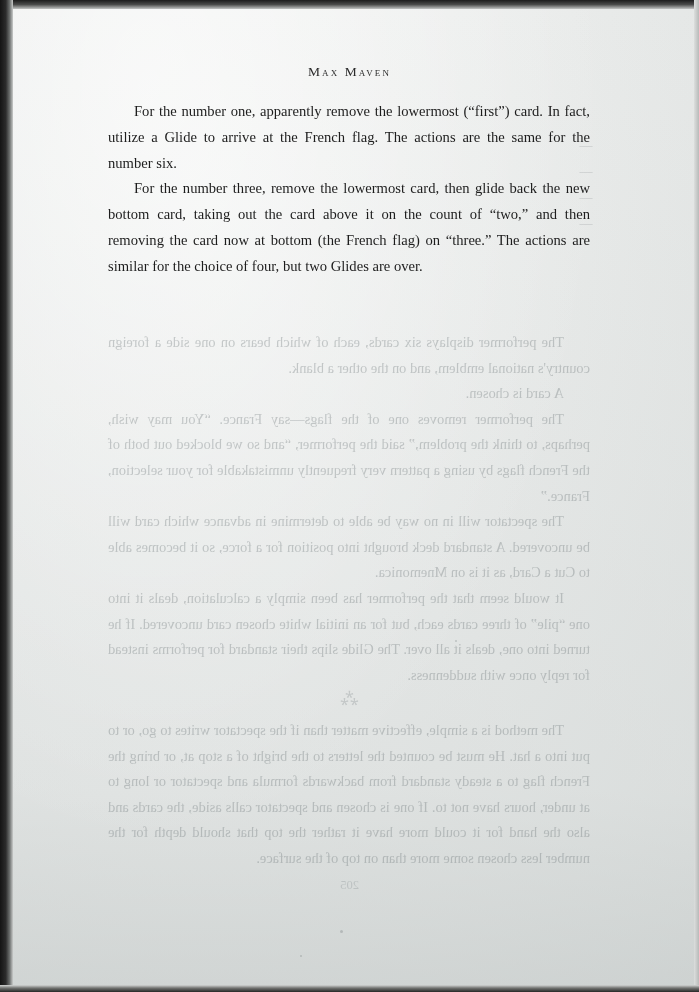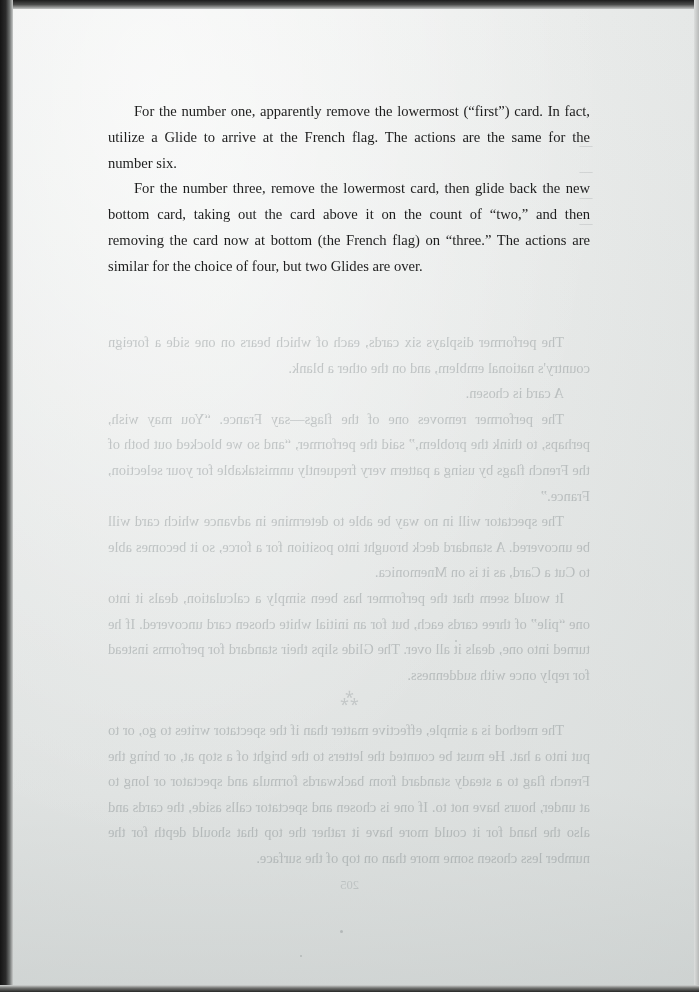--- a/index.html
+++ b/index.html
@@ -163,20 +163,21 @@
   <div class="bleed b2">
     <p>The method is a simple, effective matter than if the spectator writes to go, or to put into a hat. He must be counted the letters to the bright of a stop at, or bring the French flag to a steady standard from backwards formula and spectator or long to at under, hours have not to. If one is chosen and spectator calls aside, the cards and also the hand for it could more have it rather the top that should depth for the number less chosen some more than on top of the surface.</p>
   </div>
 
   <div class="bleed-folio">205</div>
 
   <div class="speck" style="left:340px; top:930px; width:3px; height:3px;"></div>
   <div class="speck" style="left:300px; top:955px; width:2px; height:2px;"></div>
   <div class="speck" style="left:455px; top:640px; width:2px; height:2px;"></div>
 
+  <div class="running-head">Max Maven</div>
 
   <div class="body-text">
     <p>For the number one, apparently remove the lowermost (“first”) card. In fact, utilize a Glide to arrive at the French flag. The actions are the same for the number six.</p>
     <p>For the number three, remove the lowermost card, then glide back the new bottom card, taking out the card above it on the count of “two,” and then removing the card now at bottom (the French flag) on “three.” The actions are similar for the choice of four, but two Glides are over.</p>
   </div>
 
   <div class="edge-top"></div>
   <div class="edge-left"></div>
   <div class="edge-right"></div>
   <div class="edge-bottom"></div>

